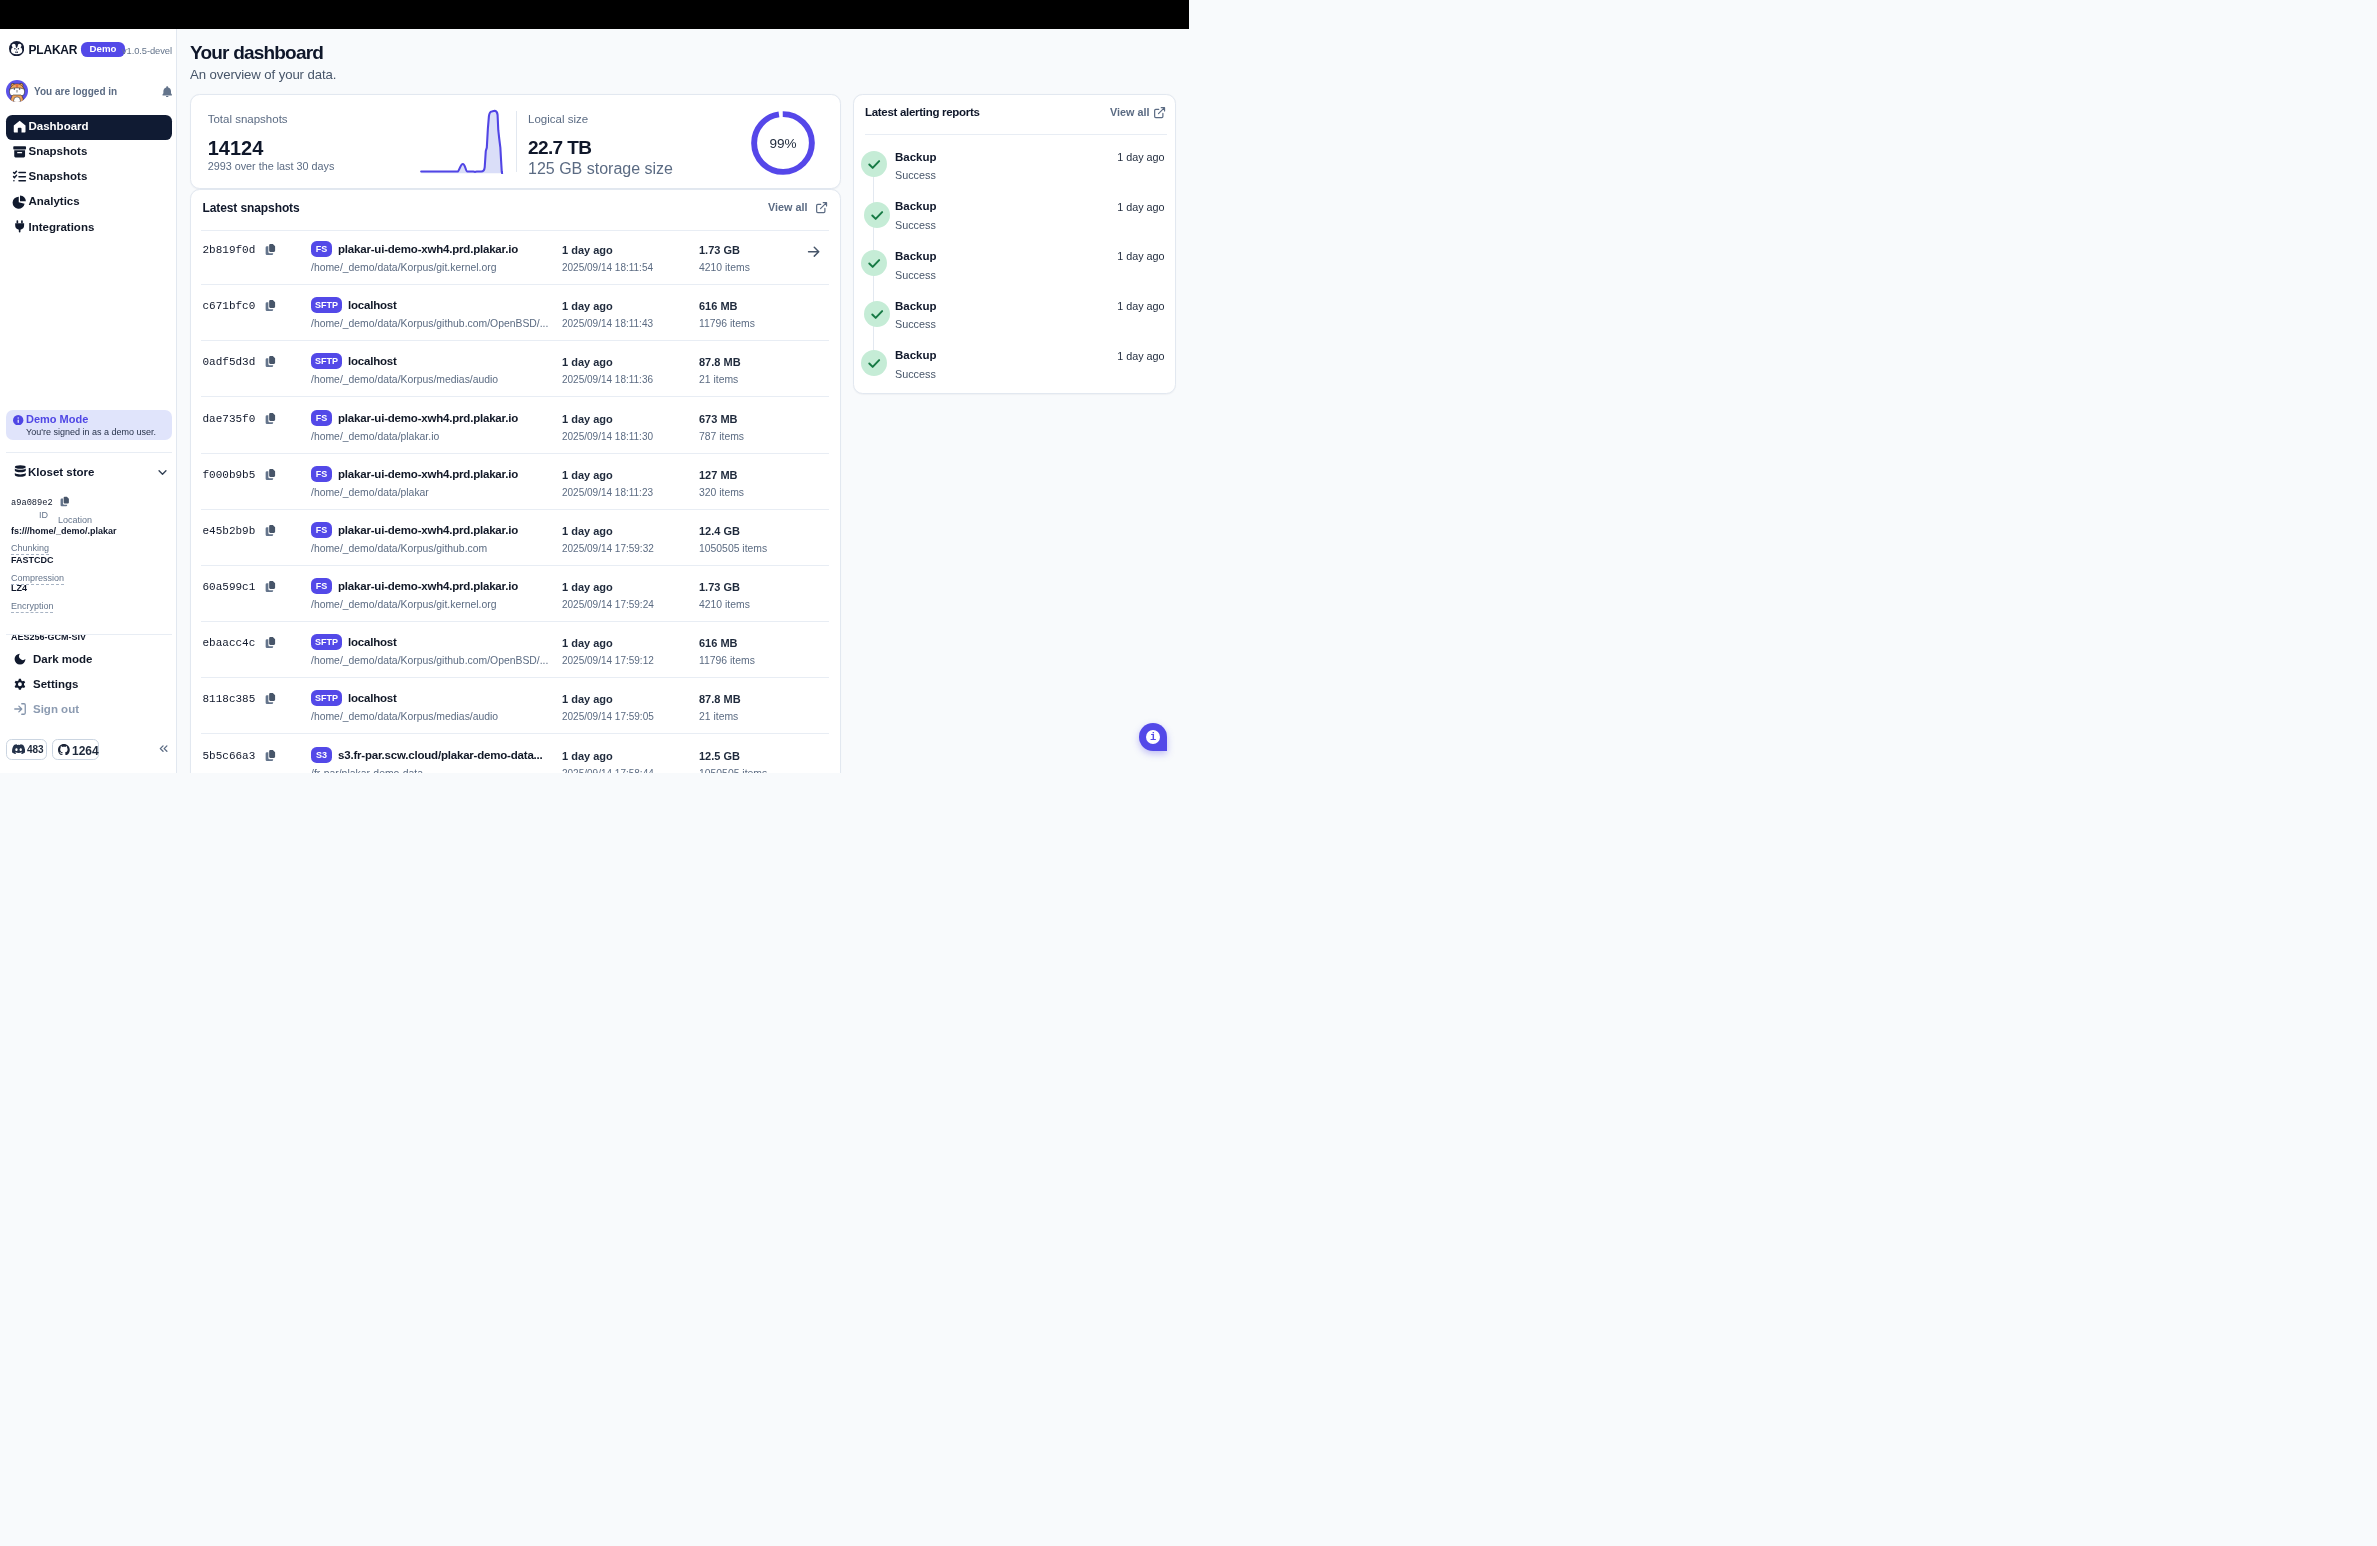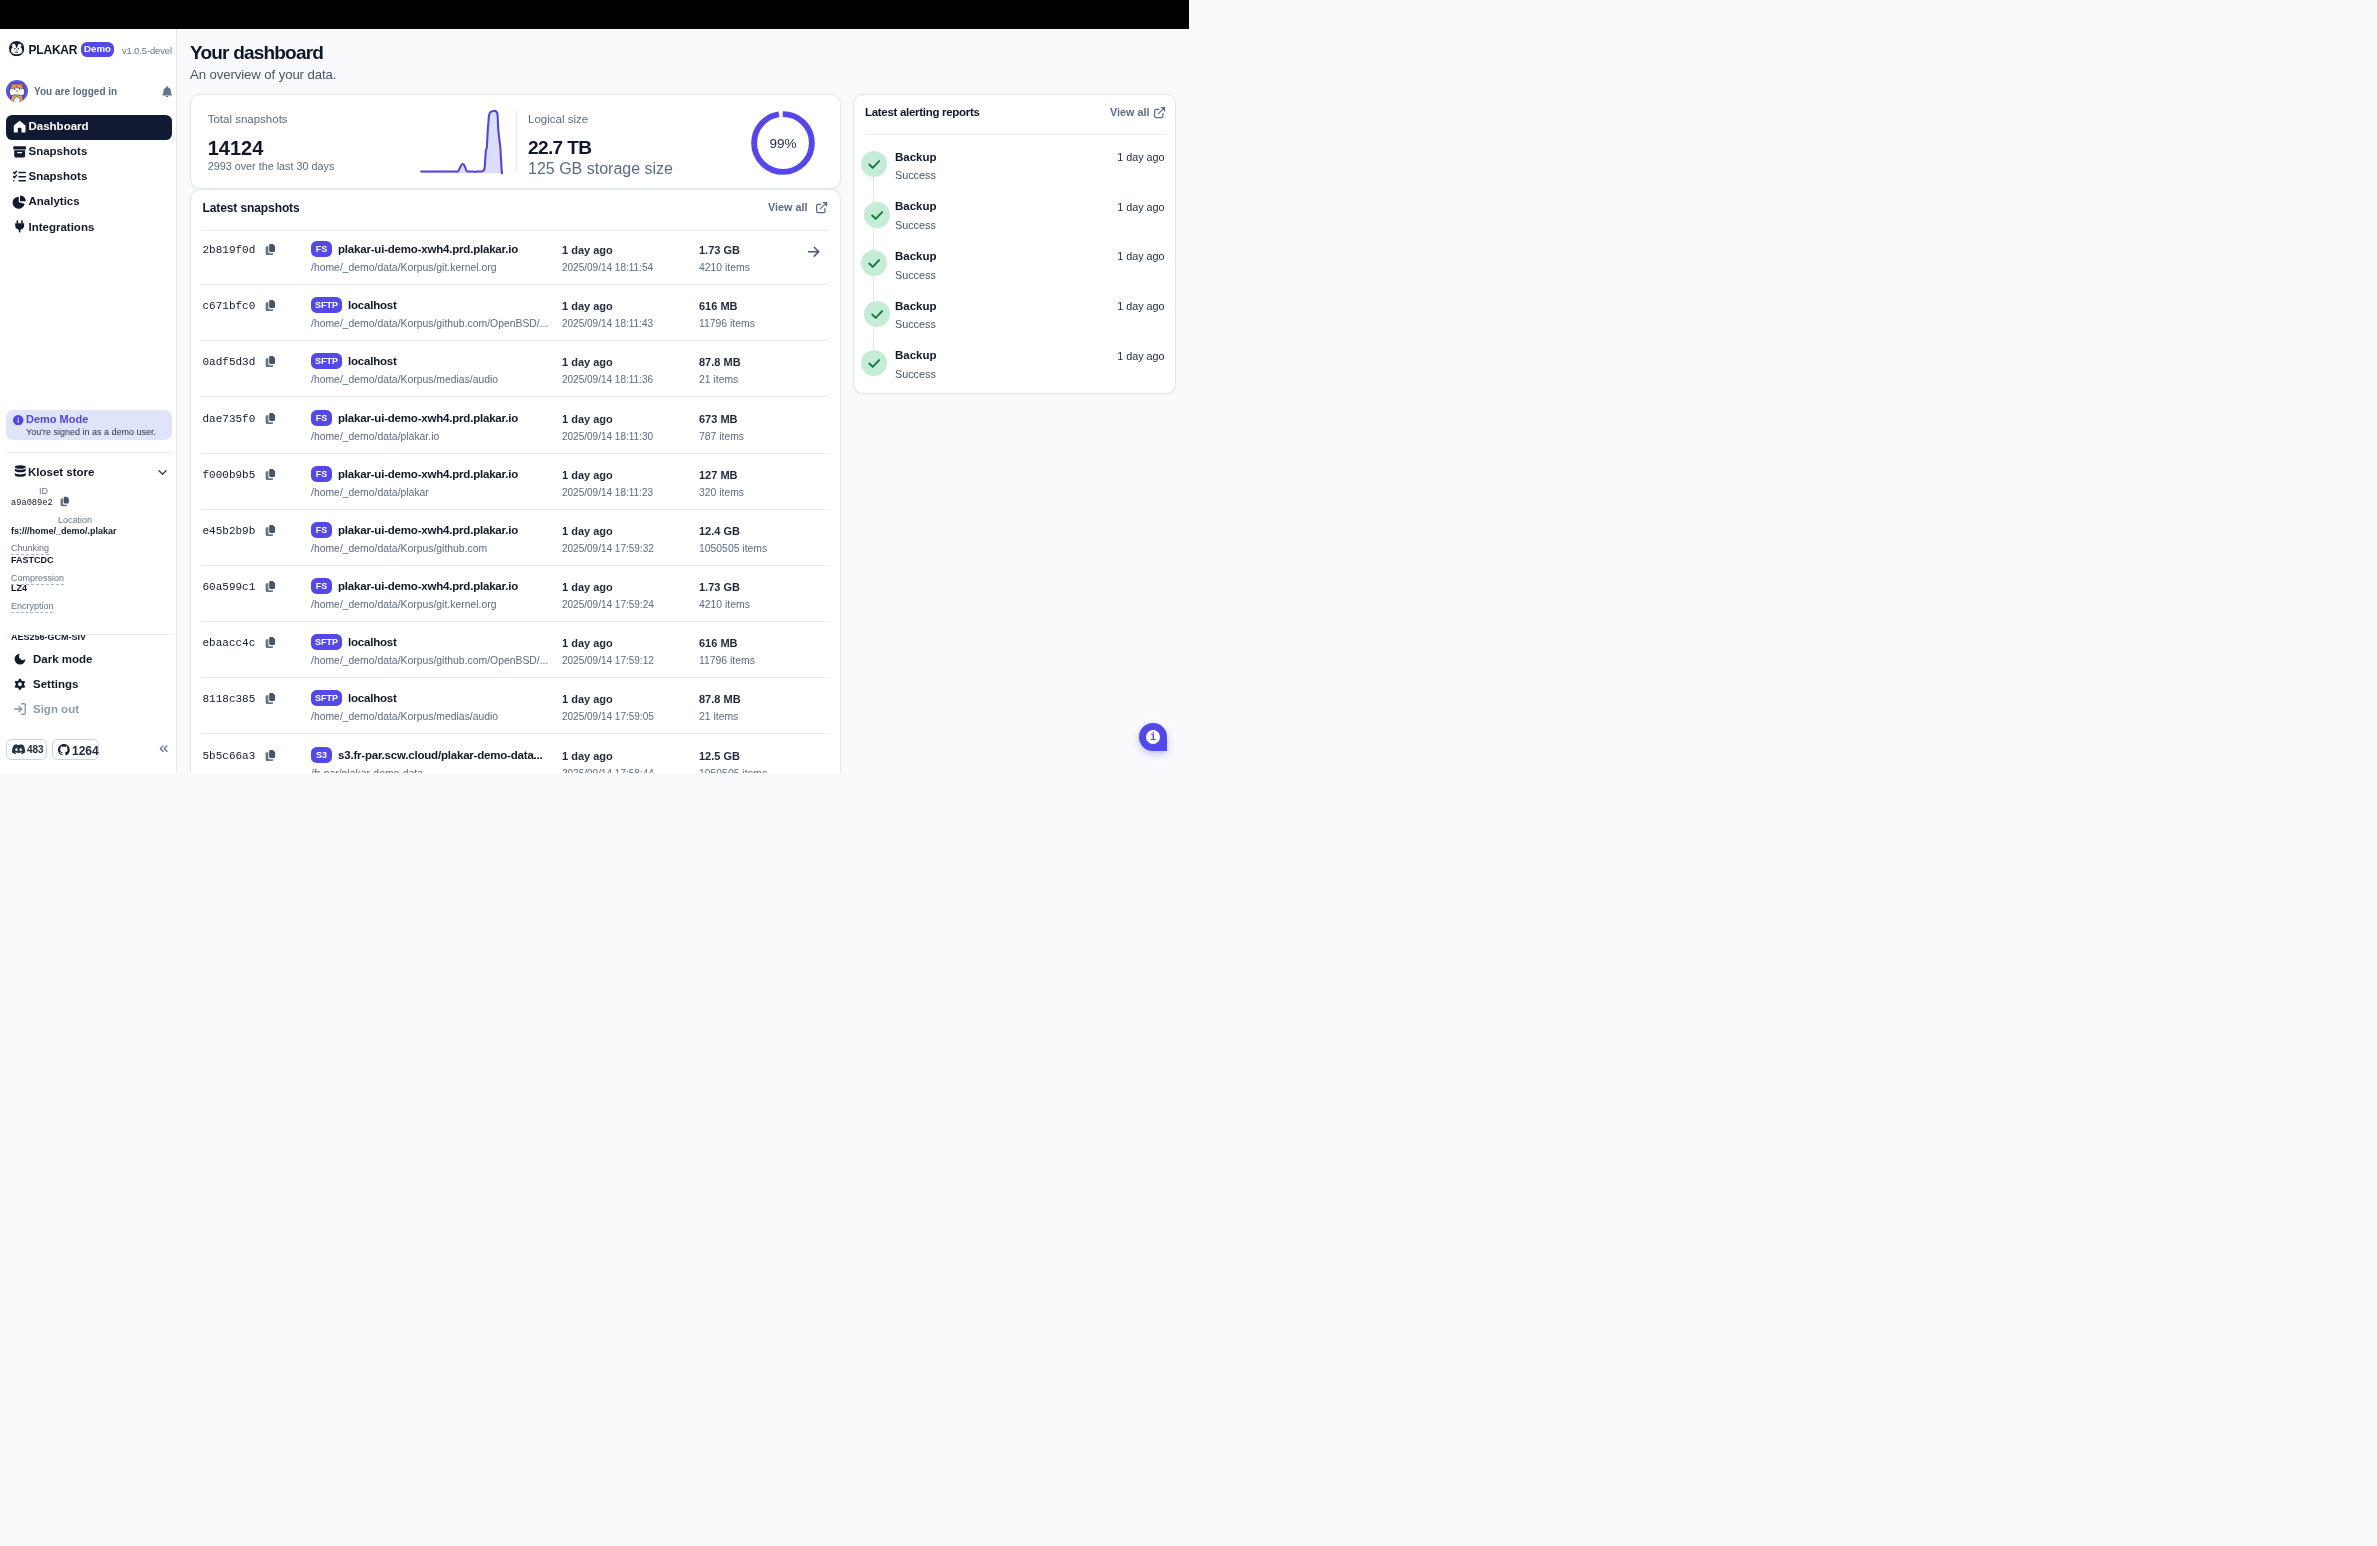--- a/index.html
+++ b/index.html
@@ -40,21 +40,21 @@
     <circle cx="6.8" cy="6.6" r="2.7" fill="#fff"></circle>
     <circle cx="15.2" cy="6.6" r="2.7" fill="#fff"></circle>
     <path d="M2.9 14.2 Q2.9 7.6 11 7.6 Q19.1 7.6 19.1 14.2 Q19.1 19.2 11 19.2 Q2.9 19.2 2.9 14.2 Z" fill="#fff"></path>
     <path d="M9.9 5.6 L12.3 5.6 L11.6 9.9 L10.5 9.9 Z" fill="#161e36"></path>
     <circle cx="8.5" cy="11.1" r="1.05" fill="#161e36"></circle>
     <circle cx="13.5" cy="11.1" r="1.05" fill="#161e36"></circle>
     <path d="M10 12.4 L12 12.4 L11 13.9 Z" fill="#161e36"></path>
     <path d="M9.1 14.6 Q11 16.2 12.9 14.6 L12.9 17.4 Q11 16 9.1 17.4 Z" fill="#161e36"></path>
   </svg>
   <div class="abs" style="left:28.5px; top:14.3px; font-size:12px; font-weight:800; color:#0d1526; letter-spacing:-0.2px;">PLAKAR</div>
-  <div class="abs" style="left:81px; top:13.6px; width:33px; height:14.6px; background:#5349e8; border-radius:6.3px; color:#fff; font-size:9.7px; font-weight:700; text-align:center; line-height:14.6px;">Demo</div>
+  <div class="abs" style="left:81px; top:13.6px; width:44px; height:14.6px; background:#5349e8; border-radius:6.3px; color:#fff; font-size:9.7px; font-weight:700; text-align:center; line-height:14.6px;">Demo</div>
   <div class="abs" style="left:122px; top:16px; font-size:9.4px; color:#64748b; font-weight:500; letter-spacing:-0.1px;">v1.0.5-devel</div>
 
   <svg class="abs" style="left:5.6px; top:51px;" width="22" height="22" viewBox="0 0 32 32">
     <circle cx="16" cy="16" r="16" fill="#5b52e9"></circle>
     <clipPath id="avclip">
         <circle cx="16" cy="16" r="16"></circle>
       </clipPath>
     <g clip-path="url(#avclip)">
       <circle cx="10" cy="7.6" r="2.8" fill="#eda35c" stroke="#1a1a1a" stroke-width="0.8"></circle>
       <circle cx="22" cy="7.6" r="2.8" fill="#eda35c" stroke="#1a1a1a" stroke-width="0.8"></circle>
@@ -122,21 +122,21 @@
   <svg class="abs" style="left:12.5px; top:435px;" width="14.6" height="14.6" viewBox="0 0 24 24" fill="#111a2e">
     <ellipse cx="12" cy="5" rx="9" ry="3"></ellipse>
     <path d="M3 7.3 C5 9 9 9.6 12 9.6 C15 9.6 19 9 21 7.3 L21 10.5 C21 12.2 17 13.5 12 13.5 C7 13.5 3 12.2 3 10.5 Z"></path>
     <path d="M3 12.8 C5 14.5 9 15.1 12 15.1 C15 15.1 19 14.5 21 12.8 L21 16 C21 17.7 17 19 12 19 C7 19 3 17.7 3 16 Z" transform="translate(0,2)"></path>
   </svg>
   <div class="abs" style="left:28px; top:437px; font-size:11.5px; font-weight:700; color:#0f172a;">Kloset store</div>
   <svg class="abs" style="left:157px; top:438px;" width="11" height="11" viewBox="0 0 16 16" fill="none" stroke="#334155" stroke-width="2" stroke-linecap="round" stroke-linejoin="round">
     <path d="M3 5.5 L8 10.5 L13 5.5"></path>
   </svg>
 
-  <div class="klabel" style="top:457px;padding-left:28px;">ID</div>
+  <div class="klabel" style="top:481px;padding-left:28px;">ID</div>
   <div class="kval mono" style="top:469px; font-weight:400; font-size:8.7px;">a9a089e2</div>
   <svg class="abs" style="left:60px; top:467px;" width="9.7" height="11" viewBox="0 0 17 19">
     <path d="M5.2 4.4 L5.2 13.2 a1.8 1.8 0 0 0 1.8 1.8 L12.6 15 L12.6 16 a2 2 0 0 1 -2 2 L3 18 a2 2 0 0 1 -2 -2 L1 6.4 a2 2 0 0 1 2 -2 Z" fill="#64748b"></path>
     <path d="M8.2 1 L12.1 1 L15.6 4.5 L15.6 11.4 a1.8 1.8 0 0 1 -1.8 1.8 L8.2 13.2 a1.8 1.8 0 0 1 -1.8 -1.8 L6.4 2.8 a1.8 1.8 0 0 1 1.8 -1.8 Z" fill="#475569"></path>
   </svg>
   <div class="klabel" style="top:486px;padding-left:47px;">Location</div>
   <div class="kval" style="top:497px;">fs:///home/_demo/.plakar</div>
   <div class="klabel kdash" style="top:514px;">Chunking</div>
   <div class="kval" style="top:526px;">FASTCDC</div>
   <div class="klabel kdash" style="top:544px;">Compression</div>

